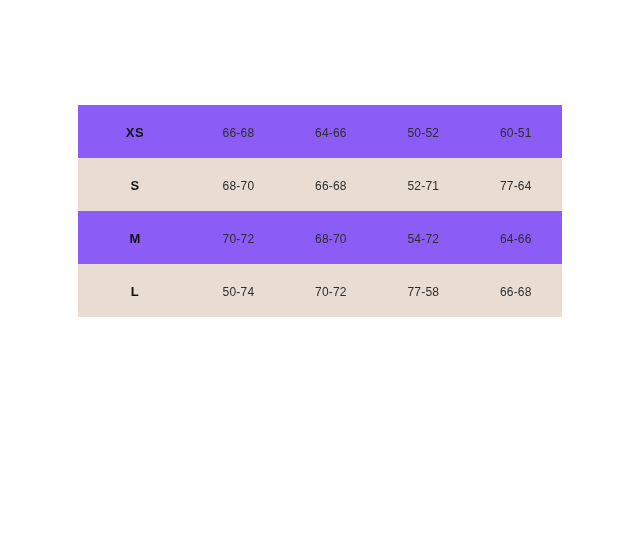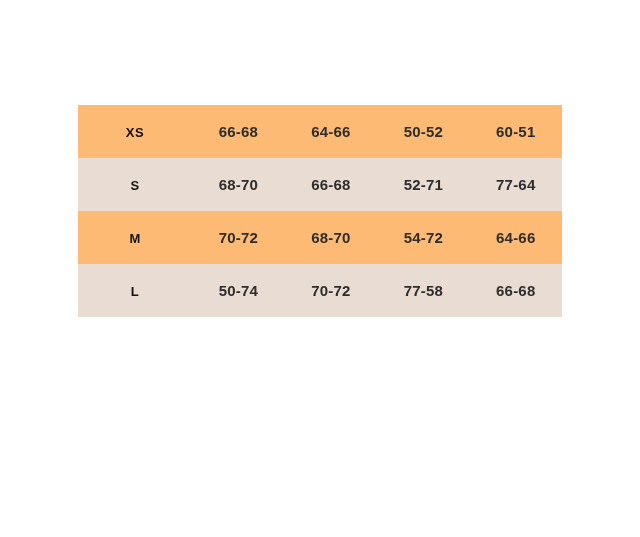--- a/index.html
+++ b/index.html
@@ -35,21 +35,21 @@
   .col-size { width: 23.6%; }
   .col-data { width: 19.1%; }
 
   .row-header td {
     height: 53px;
     background: #f1e4da;
   }
   .row-body td {
     height: 53px;
   }
-  .row-light td { background: #fdba74; }
+  .row-light td { background: #8b5cf6; }
   .row-dark td  { background: #e9dcd2; }
 
   .hdr-size {
     font-size: 11.5px;
     font-weight: bold;
     letter-spacing: 0.7px;
     color: #1b1b1b;
   }
   .hdr-main {
     font-size: 12px;
@@ -66,22 +66,22 @@
     color: #3a3a3a;
     margin-top: 3px;
   }
   .cell-size {
     font-size: 13px;
     font-weight: bold;
     letter-spacing: 0.6px;
     color: #121212;
   }
   .cell-val {
-    font-size: 15px;
-    font-weight: bold;
+    font-size: 12px;
+    font-weight: normal;
     letter-spacing: 0.2px;
     color: #2d2d2d;
   }
 </style>
 </head>
 <body>
 
 <div class="page">
   <table class="size-table">
     <tbody>

